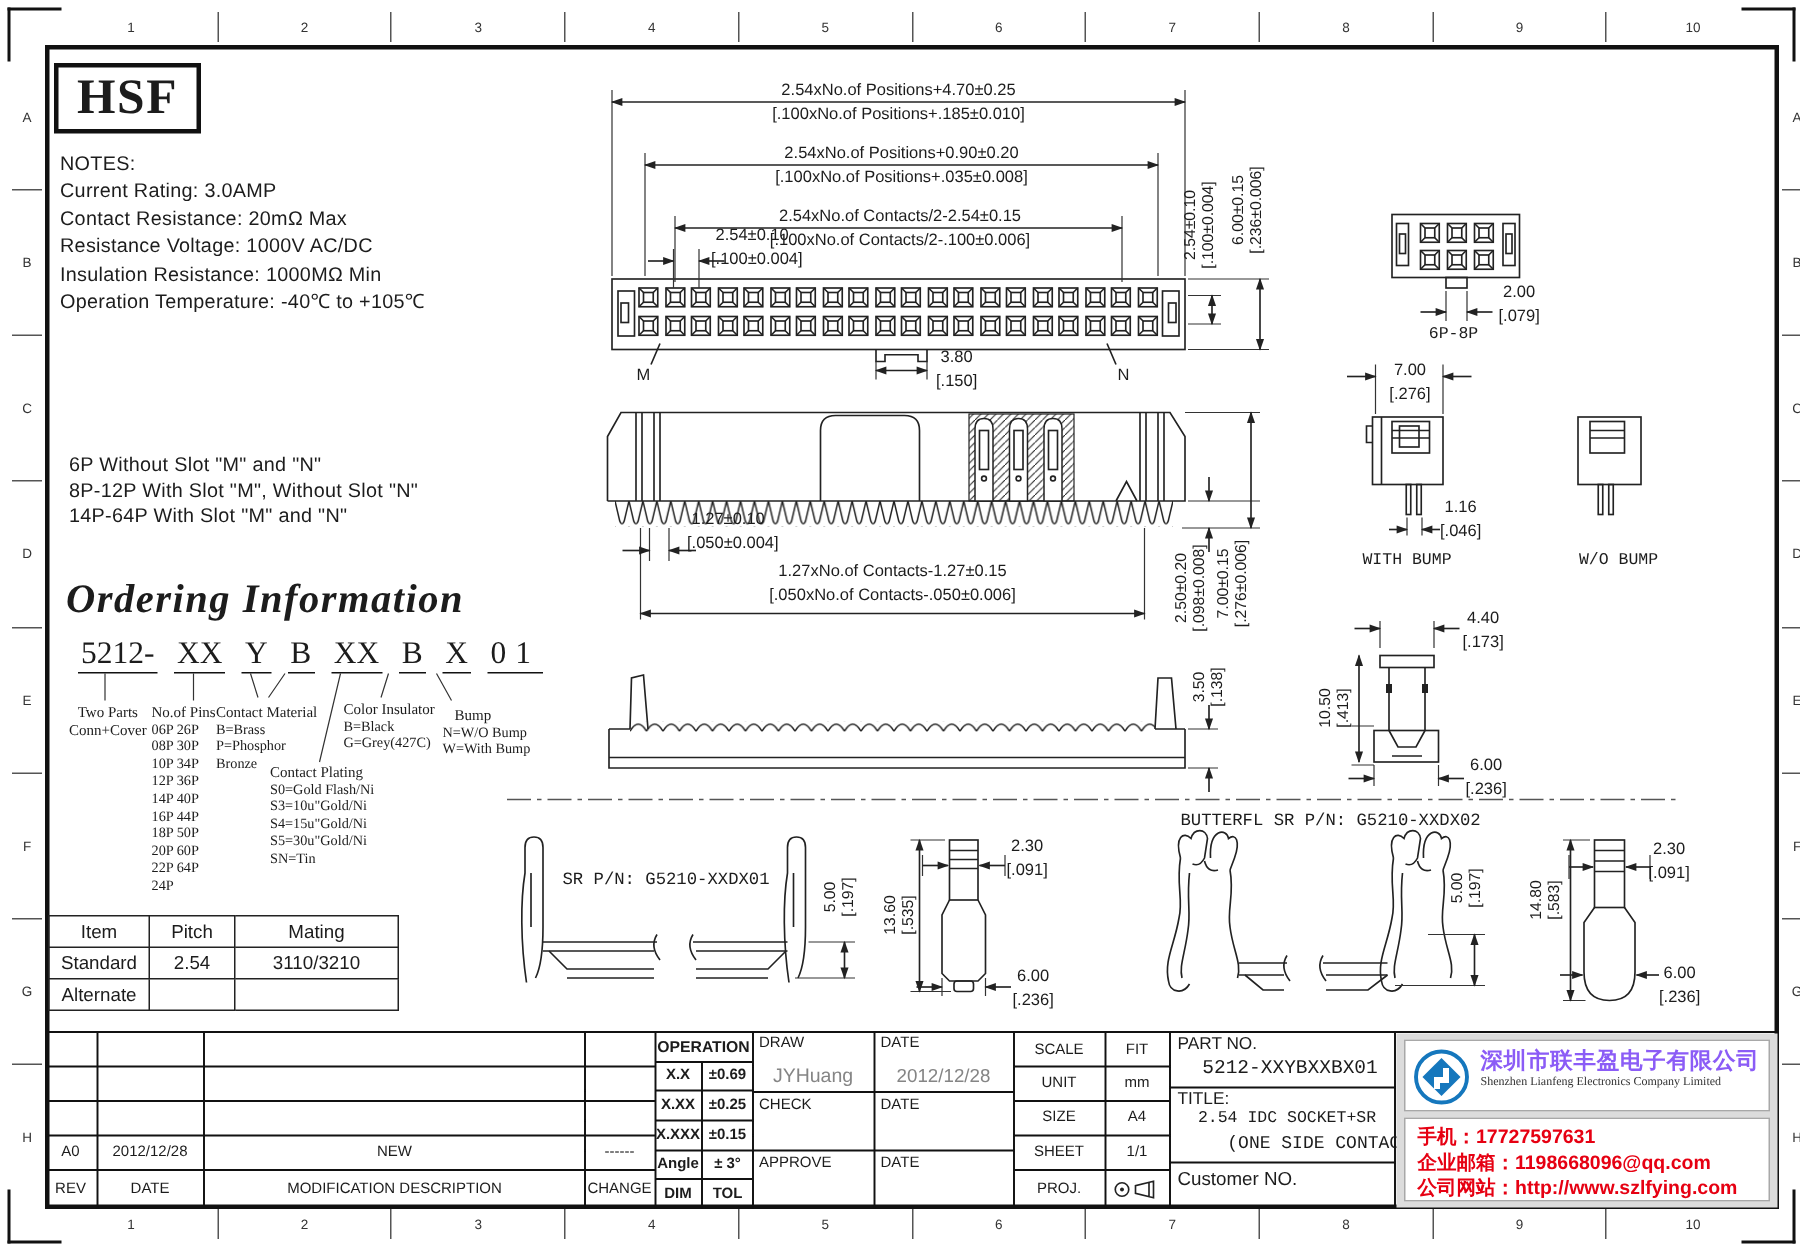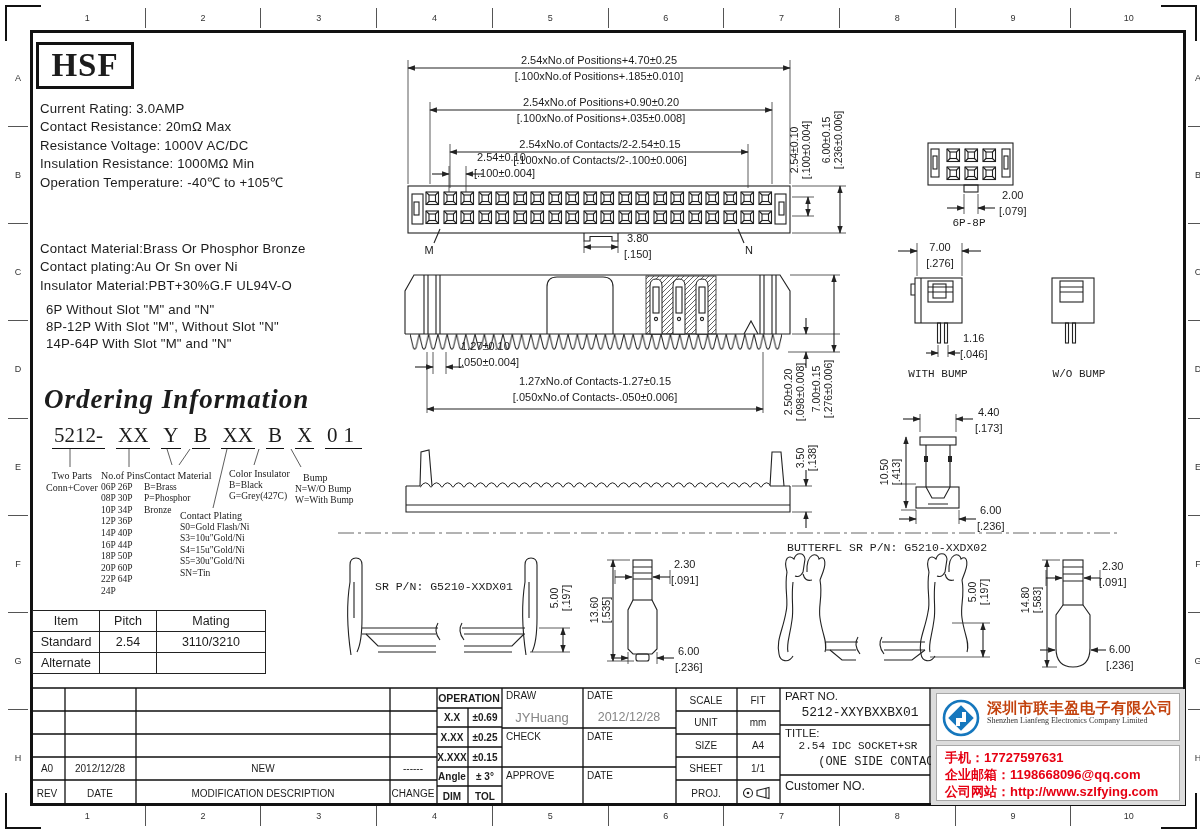--- a/index.html
+++ b/index.html
@@ -39,21 +39,21 @@
   .code span{display:inline-block;border-bottom:1.3px solid #111;margin-right:11px;padding:0 2px}
   .code span.last{letter-spacing:6px}
   .og{position:absolute;font-family:"Liberation Serif",serif;font-size:10px;line-height:11.6px;white-space:nowrap}
   .og .it{font-size:9.5px}
   .ptable{position:absolute;left:32px;top:610px;border-collapse:collapse;font-size:12.5px}
   .ptable td{border:1.5px solid #222;text-align:center;height:20px;padding:0 2px}
   .gray{color:#858585}
   .tbl{font-size:10px}
   .company{position:absolute;left:931px;top:689px;width:254px;height:116px;background:#dcdcdc}
   .cpanel{position:absolute;left:5px;width:244px;background:#fff;border:1px solid #a8a8a8;box-sizing:border-box}
-  .cname{color:#c2410c;font-weight:bold;font-size:15px;letter-spacing:.5px;line-height:17px}
+  .cname{color:#8b5cf6;font-weight:bold;font-size:15px;letter-spacing:.5px;line-height:17px}
   .cen{font-family:"Liberation Serif",serif;font-size:8px;color:#333}
   .cline{color:#e60012;font-weight:bold;font-size:13px;line-height:17px;white-space:nowrap}
 </style>
 </head>
 <body>
 
 <div class="sheet">
 
   <div class="corner tl"></div>
   <div class="corner tr"></div>
@@ -333,30 +333,26 @@
       M437,708 H502 M437,727 H502 M437,747 H502 M437,767 H502 M437,786 H502 M468,708 V806
       M502,688 V806 M583,688 V806 M676,688 V806
       M502,728 H676 M502,767 H676
       M676,711 H780 M676,734 H780 M676,757 H780 M676,780 H780 M737,688 V806
       M780,688 V806 M780,725 H930 M780,775 H930 M930,688 V806"></path>
   </svg>
 
   <div class="logo">HSF</div>
 
   <div class="notes" style="left:40px;top:100px">
+    <div>NOTES:</div>
     <div>Current Rating: 3.0AMP</div>
     <div>Contact Resistance: 20mΩ Max</div>
     <div>Resistance Voltage: 1000V AC/DC</div>
     <div>Insulation Resistance: 1000MΩ Min</div>
     <div>Operation Temperature: -40℃ to +105℃</div>
-  </div>
-  <div class="notes" style="left:40px;top:240px">
-    <div>Contact Material:Brass Or Phosphor Bronze</div>
-    <div>Contact plating:Au Or Sn over Ni</div>
-    <div>Insulator Material:PBT+30%G.F UL94V-O</div>
   </div>
   <div class="notes" style="left:46px;top:302px;line-height:16.8px">
     <div>6P Without Slot "M" and "N"</div>
     <div>8P-12P With Slot "M", Without Slot "N"</div>
     <div>14P-64P With Slot "M" and "N"</div>
   </div>
 
   <div class="lb f11 bgw" style="left:599px;top:60px">2.54xNo.of Positions+4.70±0.25</div>
   <div class="lb f11 bgw" style="left:599px;top:76px">[.100xNo.of Positions+.185±0.010]</div>
   <div class="lb f11 bgw" style="left:601px;top:102px">2.54xNo.of Positions+0.90±0.20</div>

